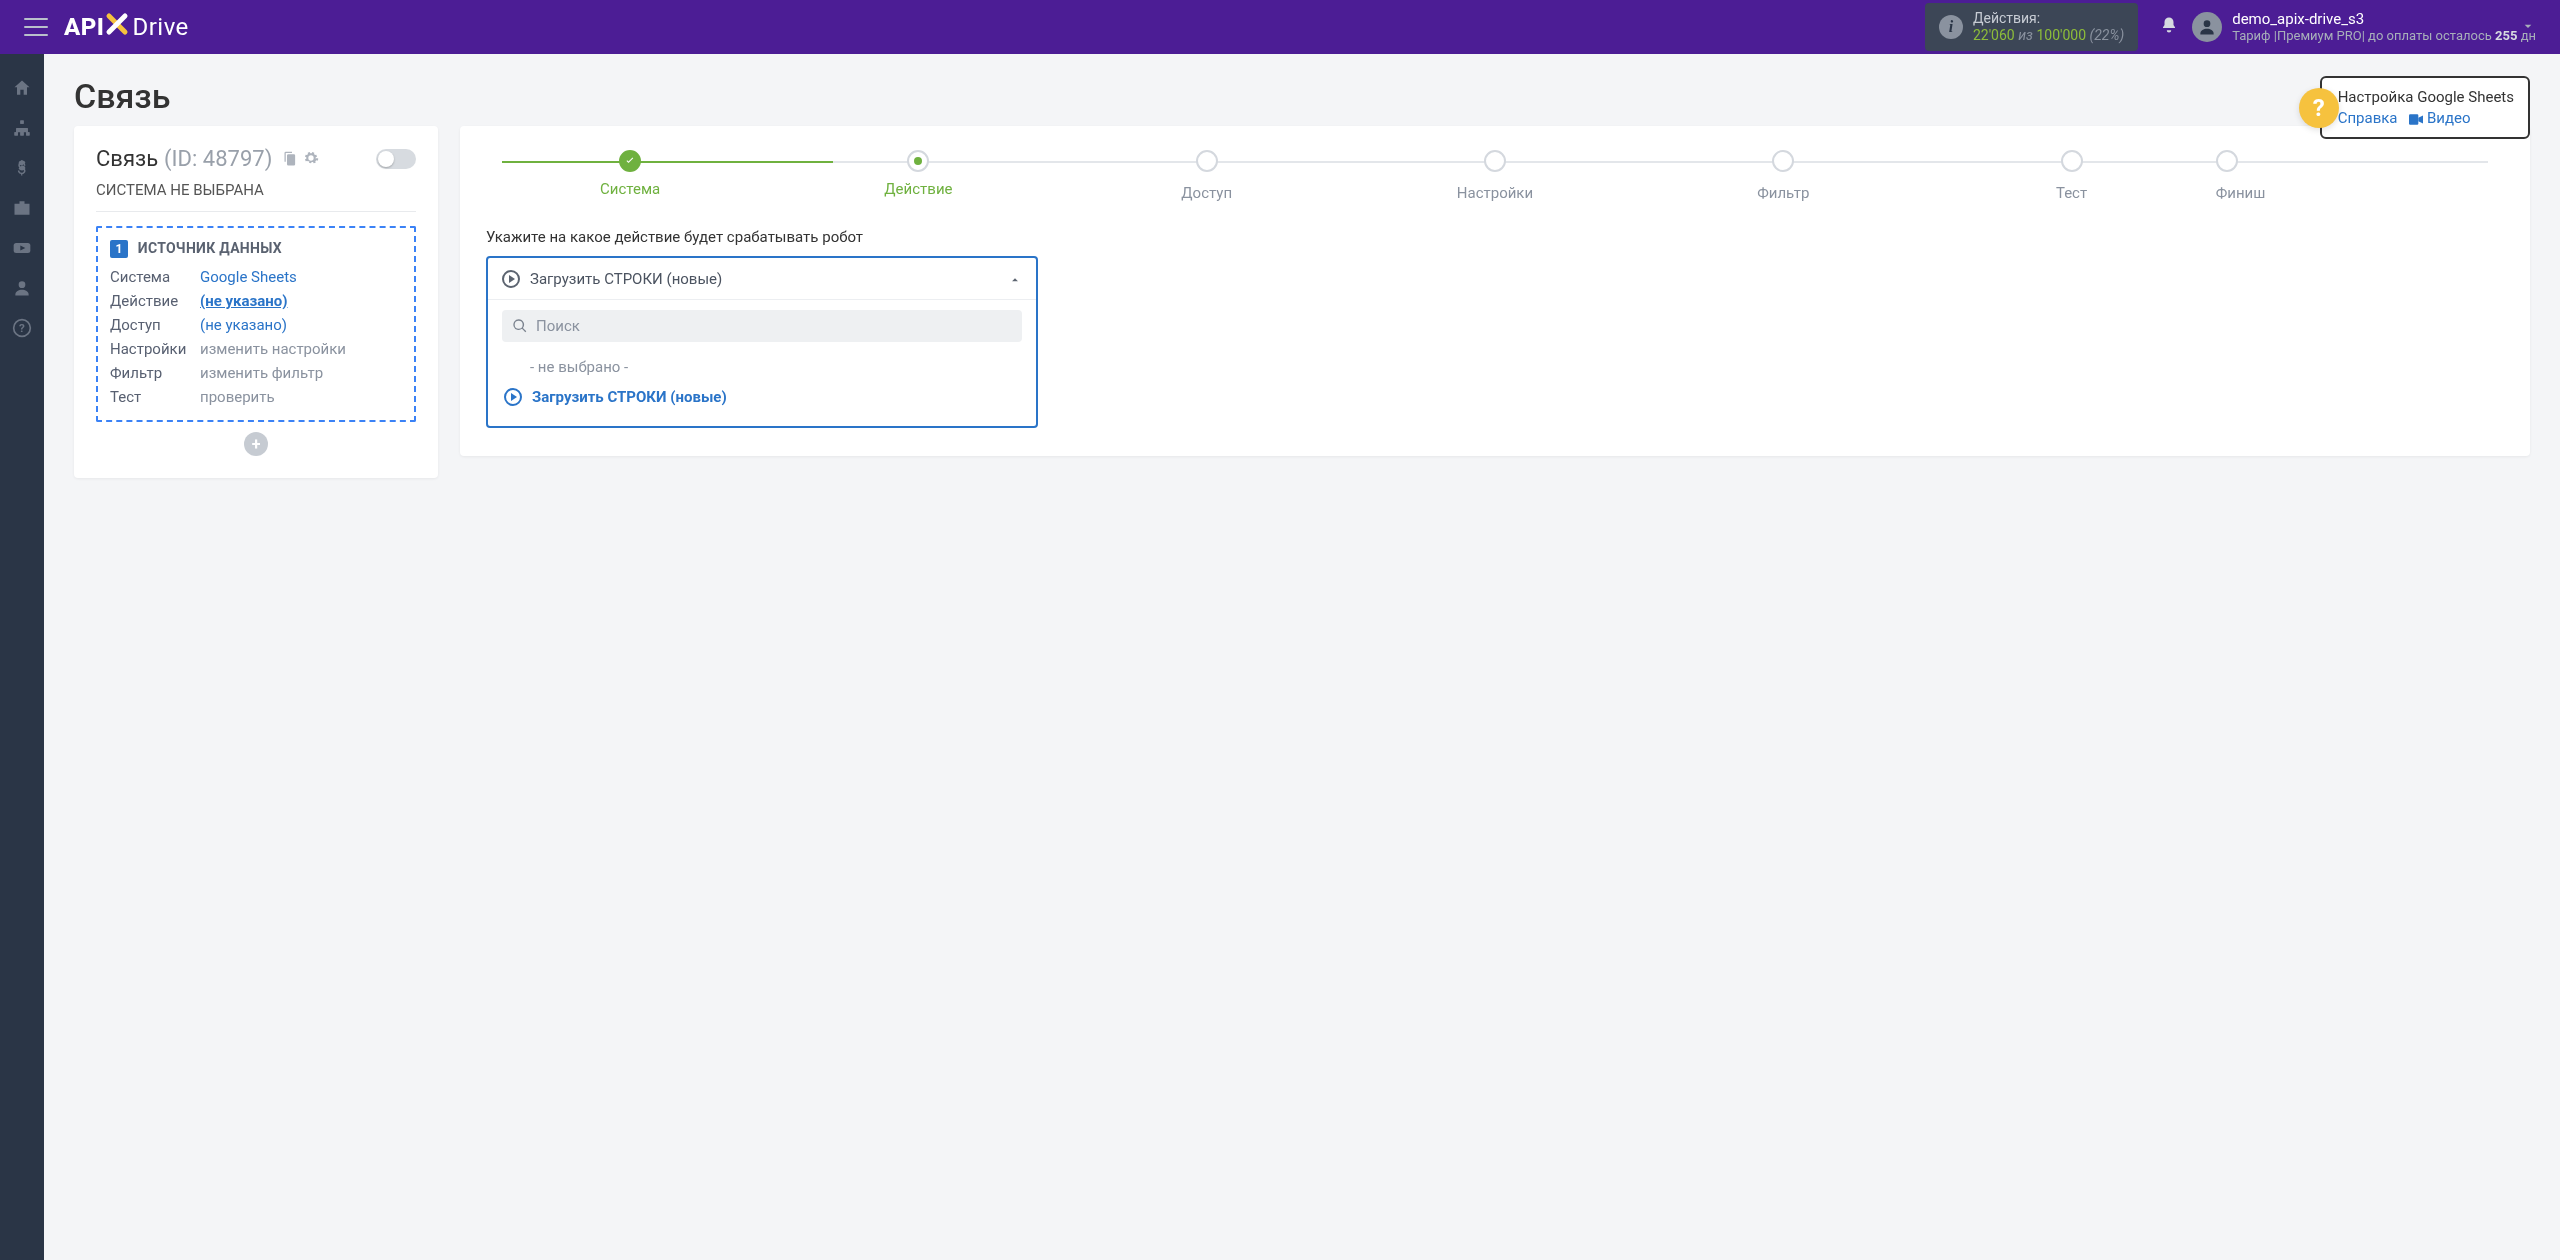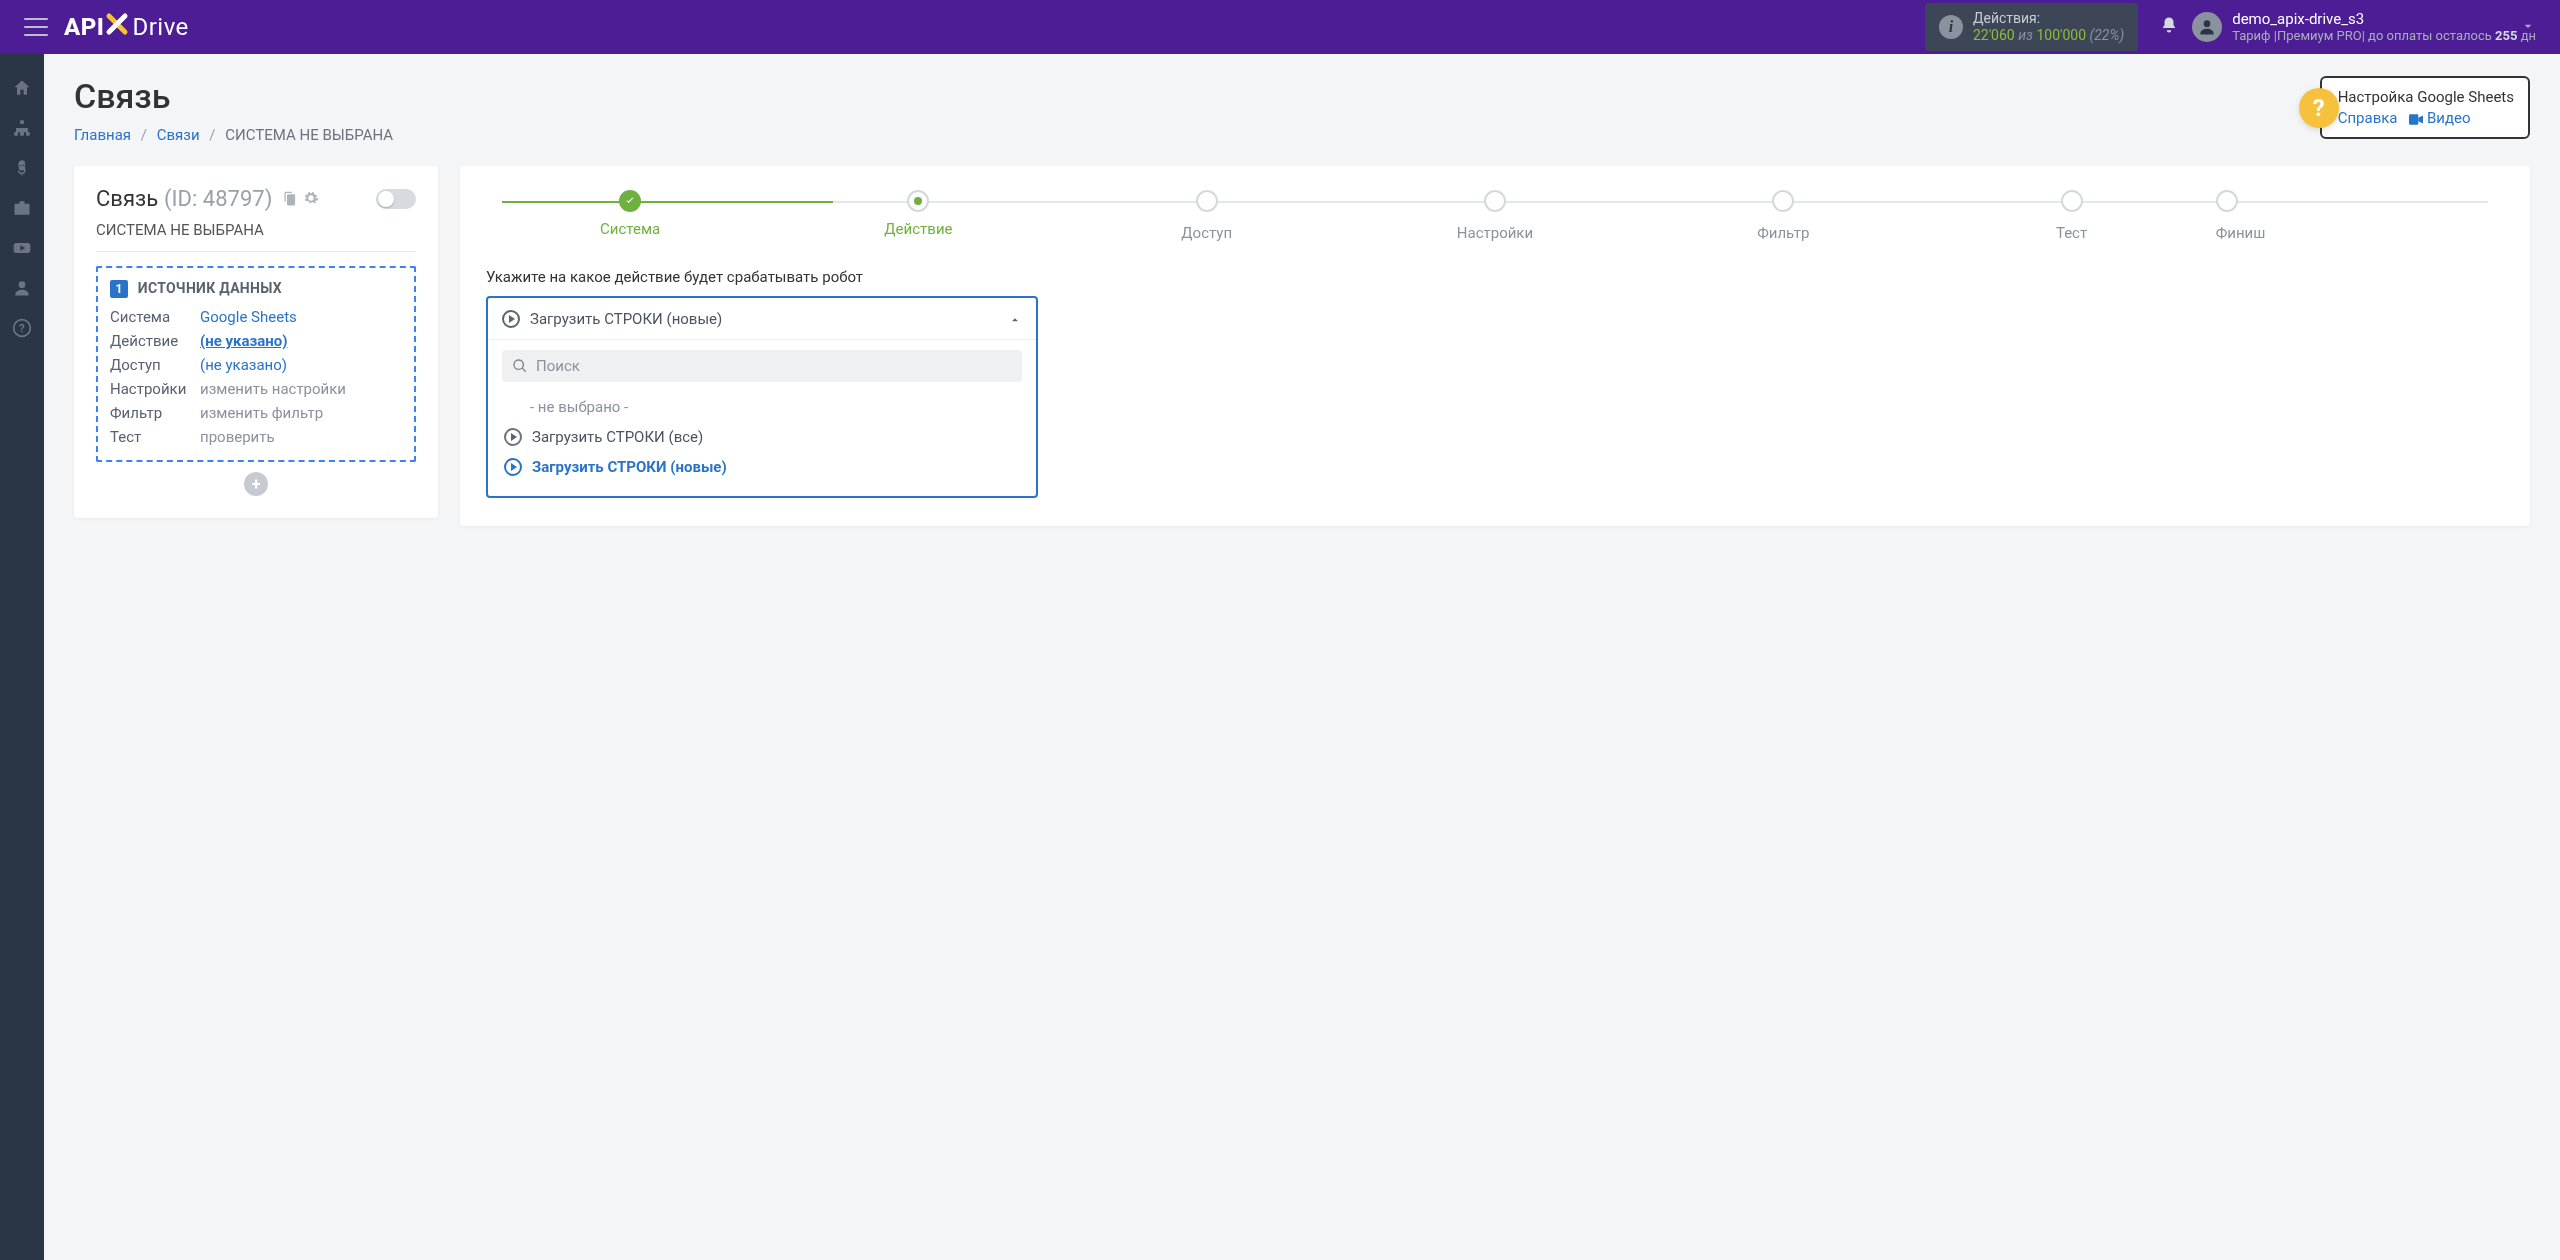--- a/index.html
+++ b/index.html
@@ -204,27 +204,20 @@
     <div class="side-icon">
         <svg viewBox="0 0 24 24">
           <circle cx="12" cy="12" r="10" fill="none" stroke="#6b7483" stroke-width="2"></circle>
           <text x="8.5" y="17" font-size="14" fill="#6b7483" font-weight="700">?</text>
         </svg>
       </div>
   </div>
 
   <div class="main">
     <h1 class="page-title">Связь</h1>
-    <div class="breadcrumb">
-      <a href="#">Главная</a>
-      <span class="sep">/</span>
-      <a href="#">Связи</a>
-      <span class="sep">/</span>
-      <span>СИСТЕМА НЕ ВЫБРАНА</span>
-    </div>
 
     <div class="help-box">
       <div class="help-circle">?</div>
       <div class="title">Настройка Google Sheets</div>
       <div class="links">
         <a href="#">Справка</a>
         <span class="vid-ic">
           <svg width="14" height="11" viewBox="0 0 24 18" style="vertical-align:middle">
               <rect width="16" height="18" rx="2" fill="#2a74c8"></rect>
               <path d="M16 6l8-4v14l-8-4z" fill="#2a74c8"></path>
@@ -309,24 +302,20 @@
                 </svg></span>
           </div>
           <div class="select-drop">
             <div class="search-row">
               <svg viewBox="0 0 24 24">
                   <path d="M10 2a8 8 0 1 0 5 14.3l5 5 1.4-1.4-5-5A8 8 0 0 0 10 2zm0 2a6 6 0 1 1 0 12 6 6 0 0 1 0-12z"></path>
                 </svg>
               <input type="text" placeholder="Поиск" style="">
             </div>
             <div class="opt placeholder">- не выбрано -</div>
-            <div class="opt">
-                <span class="play-ic"></span>
-                <span>Загрузить СТРОКИ (все)</span>
-              </div>
             <div class="opt selected">
                 <span class="play-ic"></span>
                 <span>Загрузить СТРОКИ (новые)</span>
               </div>
           </div>
         </div>
       </div>
     </div>
   </div>
 </div>

